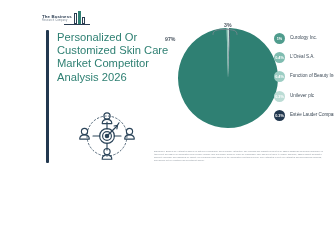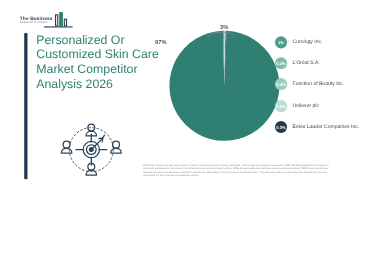--- a/index.html
+++ b/index.html
@@ -1,19 +1,19 @@
 <!DOCTYPE html>
 <html><head>
 <meta charset="utf-8">
 <style>
   html,body{margin:0;padding:0;background:#ffffff;}
   body{width:334px;height:188px;overflow:hidden;
        font-family:"Liberation Sans",sans-serif;
        -webkit-font-smoothing:antialiased;}
-  .slide{position:relative;width:276px;height:188px;background:#ffffff;}
+  .slide{position:relative;width:276px;height:188px;background:#ffffff;margin-left:24px;}
 
   
   .logo{position:absolute;left:18px;top:11px;display:flex;align-items:flex-end;gap:2px;}
   .logo-text{display:flex;flex-direction:column;line-height:1;padding-bottom:1px;}
   .logo-l1{font-size:4.4px;font-weight:bold;color:#2b3d52;letter-spacing:.1px;}
   .logo-l2{font-size:2.6px;color:#7b8794;letter-spacing:.15px;margin-top:.8px;}
   .logo-bars{display:flex;align-items:flex-end;gap:1px;height:13px;}
   .lb{width:3.2px;border:.6px solid #2b3d52;box-sizing:border-box;}
   .lb1{height:11px;background:#ffffff;}
   .lb2{height:13px;background:#2f8073;border-color:#2f8073;}

